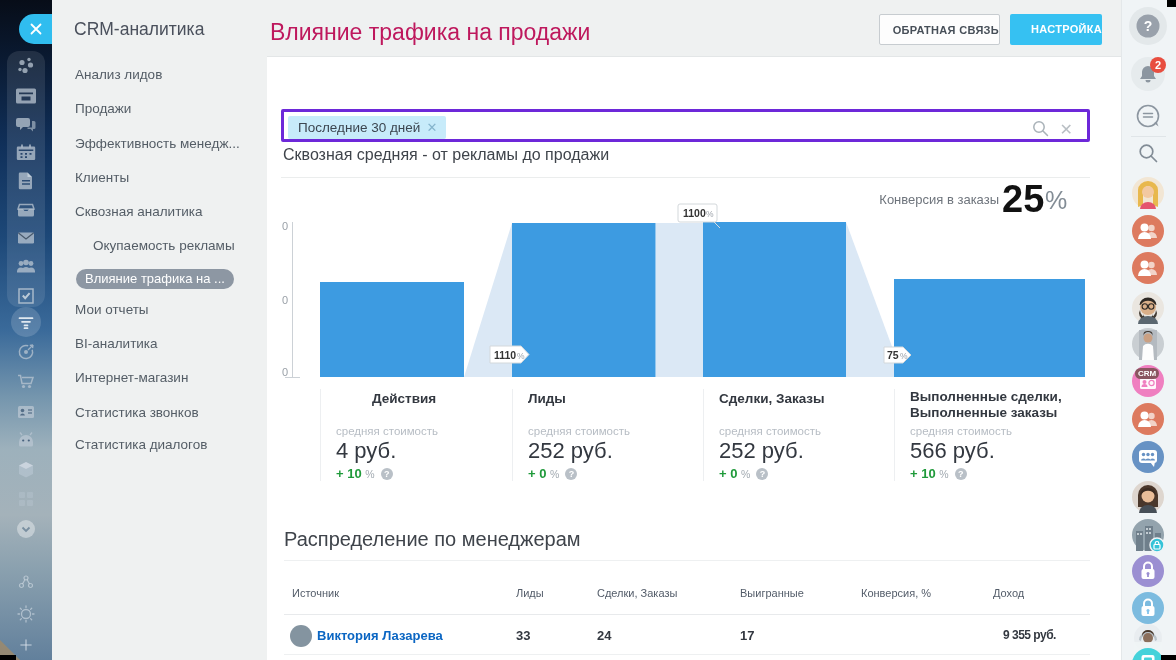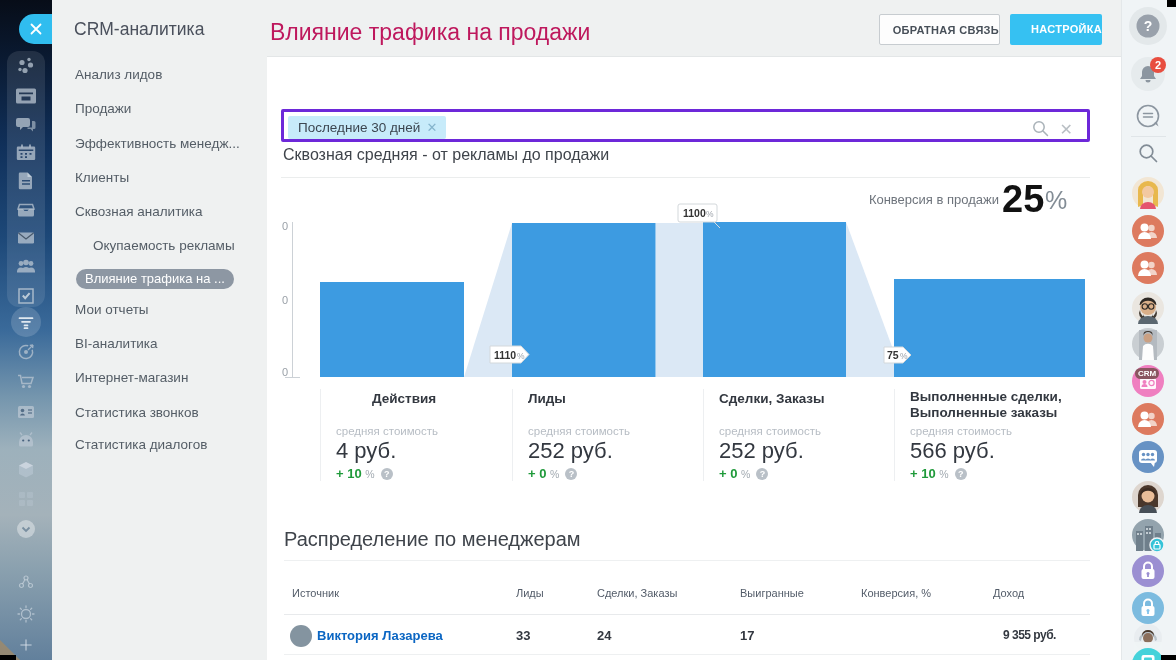--- a/index.html
+++ b/index.html
@@ -221,21 +221,21 @@
   <div id="tag">Последние 30 дней<span id="tagx">✕</span></div>
   <svg id="searchico" width="17" height="17" viewBox="0 0 17 17">
       <circle cx="7" cy="7" r="5.2" fill="none" stroke="#a9b2b8" stroke-width="1.5"></circle>
       <path d="M11 11 L15.5 15.5" stroke="#a9b2b8" stroke-width="1.5" stroke-linecap="round"></path>
     </svg>
   <div id="barx">✕</div>
 </div>
 <div id="sec1title">Сквозная средняя - от рекламы до продажи</div>
 <div id="chartline"></div>
 
-<div class="abs" style="right:177px; top:192px; font-size:13px; color:#6e747c; white-space:nowrap;">Конверсия в продажи</div>
+<div class="abs" style="right:177px; top:192px; font-size:13px; color:#6e747c; white-space:nowrap;">Конверсия в заказы</div>
 <div class="abs" style="left:1002px; top:178px; font-size:38px; font-weight:700; color:#111;">25</div>
 <div class="abs" style="left:1045px; top:186px; font-size:25px; color:#828c95;">%</div>
 
 <svg class="abs" style="left:267px; top:170px;" width="854" height="220" viewBox="0 0 854 220">
   <polygon points="197,207 245,53 245,207" fill="#dbe8f5"></polygon>
   <rect x="388.5" y="53" width="47.5" height="154" fill="#dbe8f5"></rect>
   <polygon points="579,52 627,182 627,207 579,207" fill="#dbe8f5"></polygon>
   <rect x="53" y="112" width="144" height="95" fill="#3d9be1"></rect>
   <rect x="245" y="53" width="143.5" height="154" fill="#3d9be1"></rect>
   <rect x="436" y="52" width="143" height="155" fill="#3d9be1"></rect>

